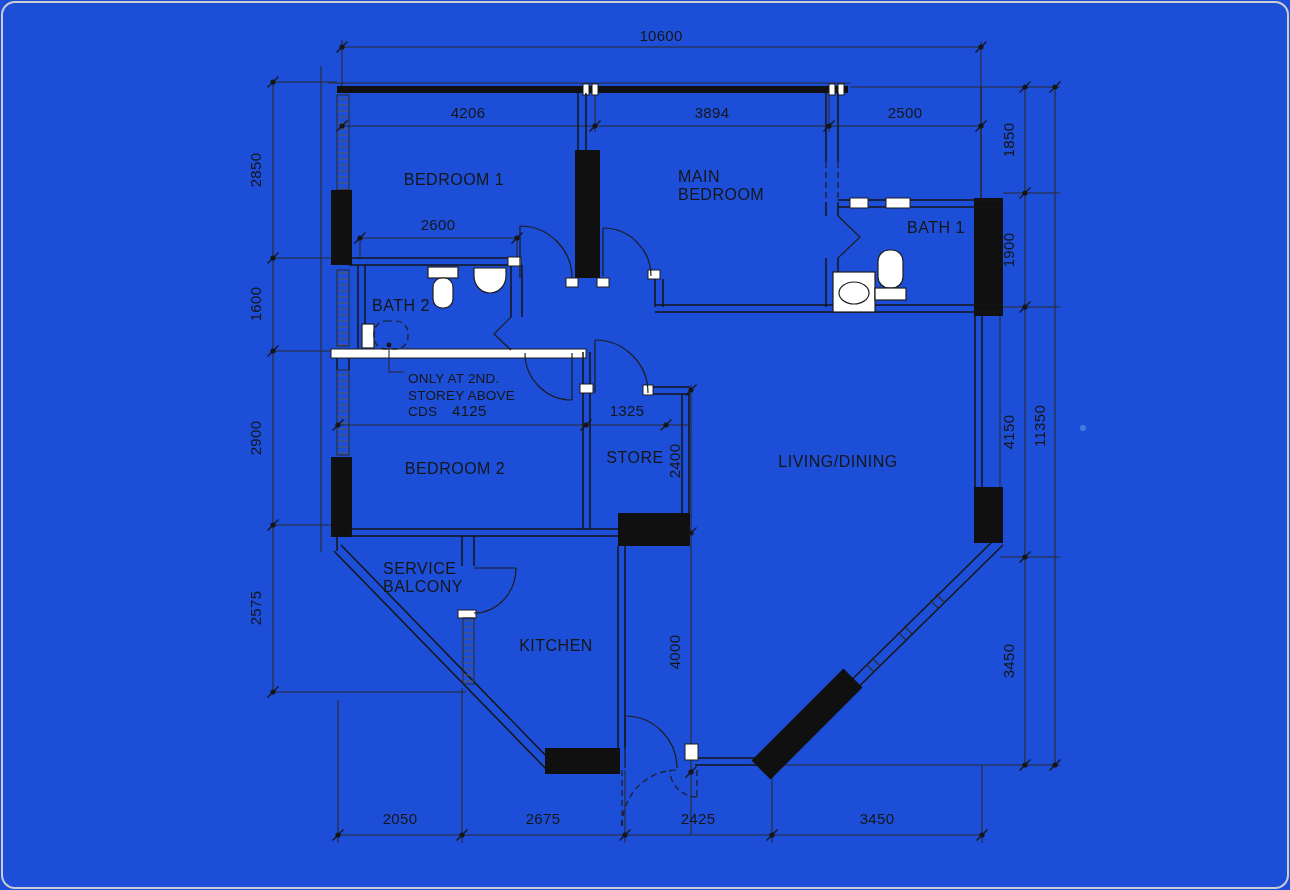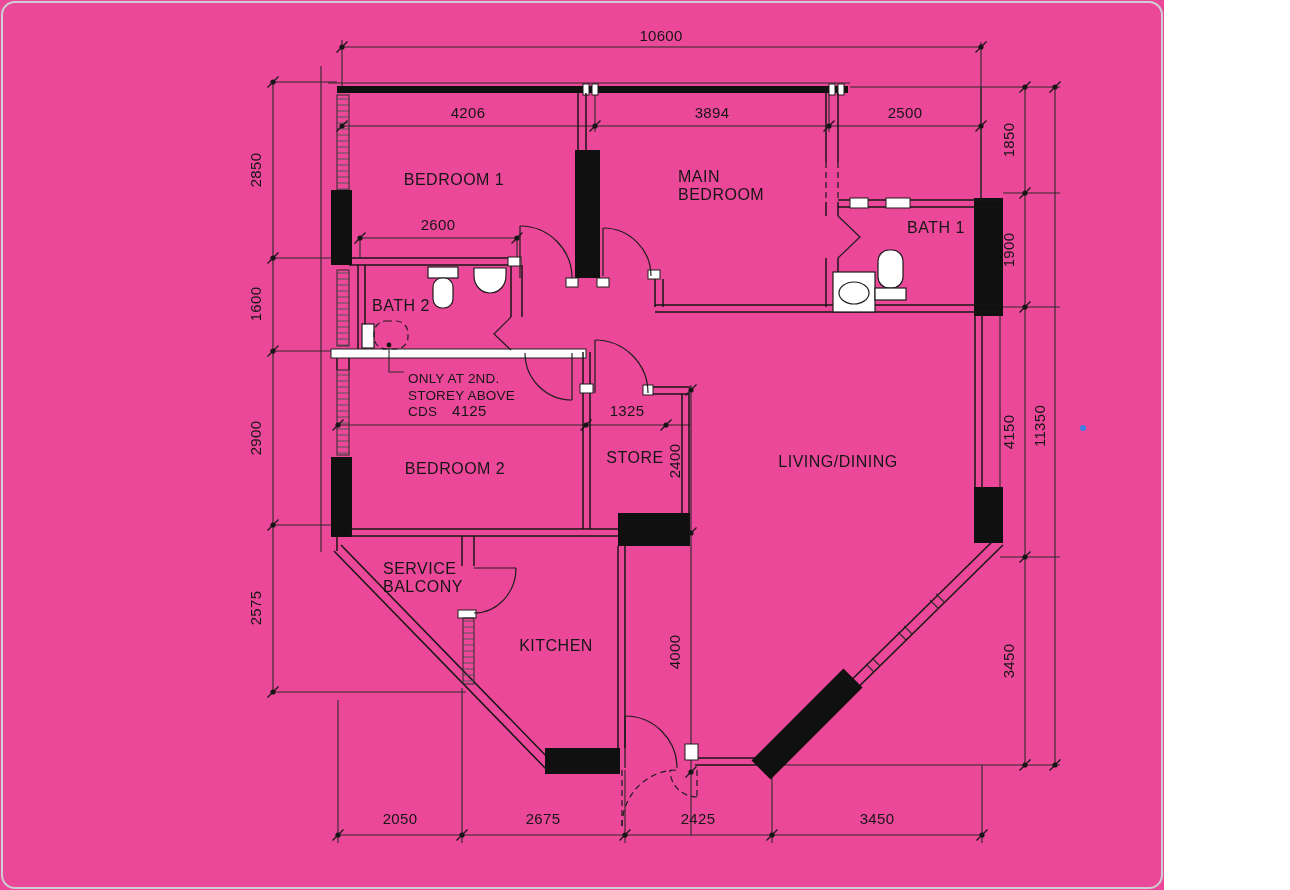--- a/index.html
+++ b/index.html
@@ -1,16 +1,16 @@
 <!DOCTYPE html>
 <html><head>
 <meta charset="utf-8">
 <style>
   html,body{margin:0;padding:0;background:#ffffff;}
-  .stage{position:relative;width:1164px;height:890px;background:#ec4899;overflow:hidden;}
+  .stage{position:relative;width:1290px;height:890px;background:#1d4ed8;overflow:hidden;}
   .frame{position:absolute;inset:1px;border:2px solid #ccced1;border-radius:14px;pointer-events:none;}
   svg{position:absolute;left:0;top:0;}
   svg text{font-family:"Liberation Sans","DejaVu Sans",sans-serif;fill:#161616;}
   .room{font-size:16px;letter-spacing:0.5px;}
   .dim{font-size:15px;letter-spacing:0.3px;}
   .note{font-size:13.5px;letter-spacing:0.2px;}
   .thin{stroke:#2b2b2b;stroke-width:1.1;fill:none;}
   .wall{stroke:#161616;stroke-width:1.5;fill:none;}
   .blk{fill:#101010;stroke:none;}
   .door{stroke:#1d1d1d;stroke-width:1.2;fill:none;}

